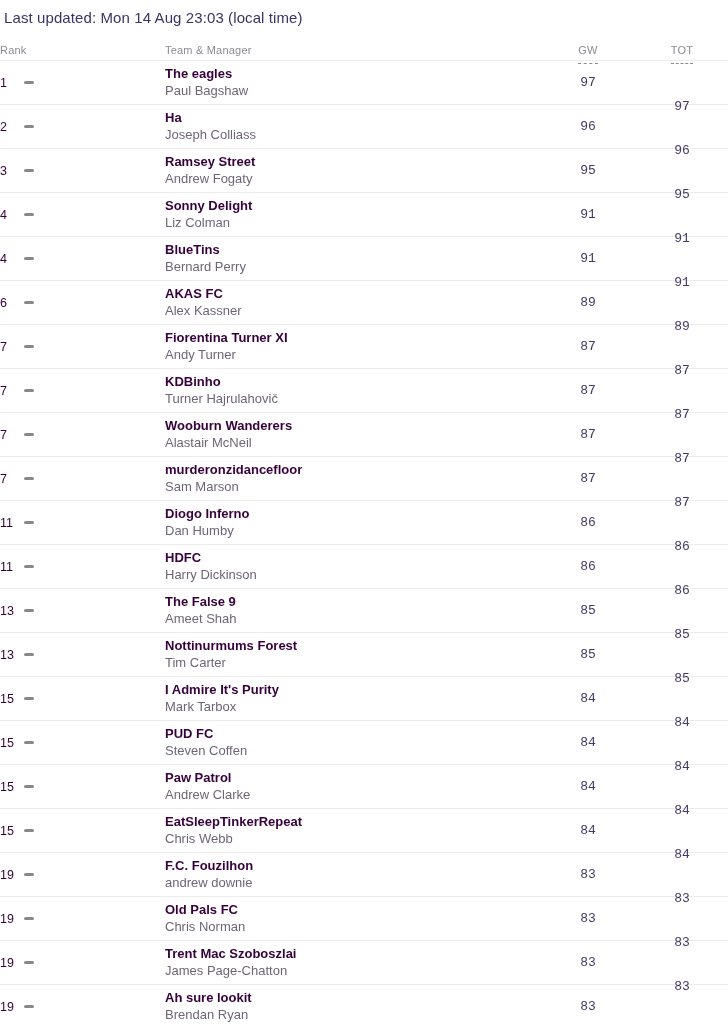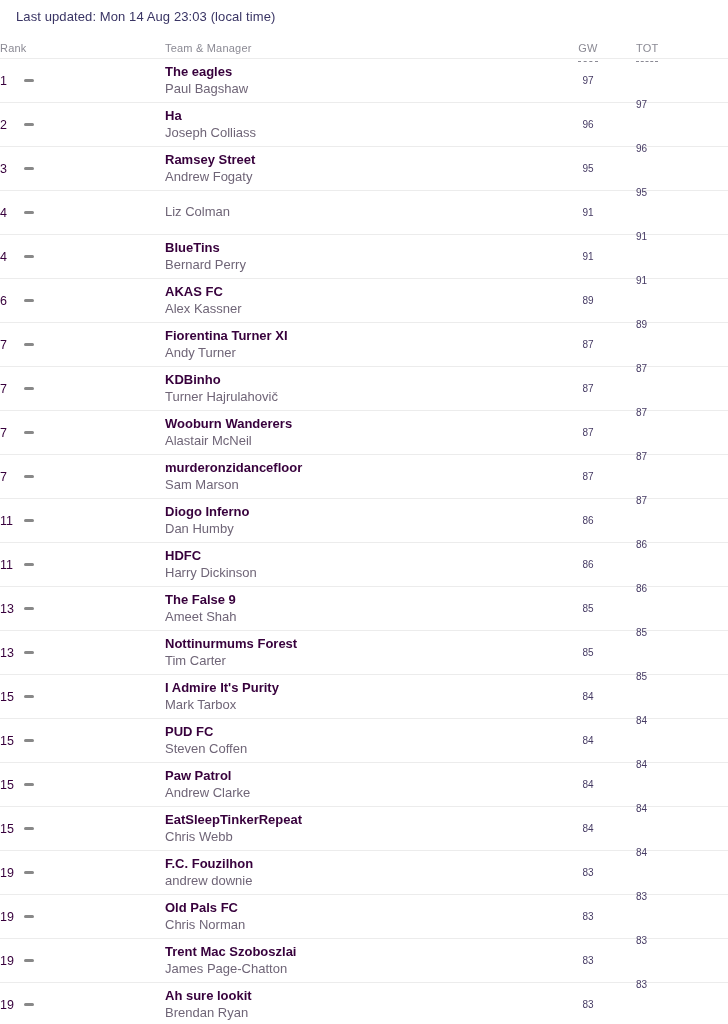--- a/index.html
+++ b/index.html
@@ -2,22 +2,22 @@
 <html style="--text-dark: #37003c; --heading: #393464; --header-gray: #8b8a94; --manager: #6f6577; --numbers: #453a63; --border: #ececec; --dash: #888888;"><head>
 <meta charset="utf-8">
 <style>
   html,body{margin:0;padding:0;background:#ffffff;}
   body{
     width:728px;
     font-family:"Liberation Sans", sans-serif;
     color:var(--text-dark,#37003c);
   }
   .last-updated{
-    padding:9px 4px 9px 16px;
-    font-size:13px;
+    padding:9px 4px 9px 4px;
+    font-size:15px;
     letter-spacing:.1px;
     color:var(--heading,#393464);
   }
   .standings{width:728px;}
   .thead{
     display:flex;
     align-items:flex-end;
     height:21px;
     padding-bottom:4px;
     border-bottom:1px solid var(--border,#ececec);
@@ -27,21 +27,21 @@
   }
   .c-rank{
     width:165px;
     box-sizing:border-box;
     display:flex;
     align-items:center;
     flex-shrink:0;
   }
   .c-team{flex:1;min-width:0;}
   .c-gw{width:96px;text-align:center;flex-shrink:0;}
-  .c-tot{width:92px;text-align:left;flex-shrink:0;margin-top:48px;}
+  .c-tot{width:92px;text-align:center;flex-shrink:0;margin-top:48px;}
   .th-abbr{
     border-bottom:1px dashed var(--header-gray,#8b8a94);
     padding-bottom:7px;
     cursor:help;
   }
   .row{
     display:flex;
     align-items:center;
     height:43px;
     border-bottom:1px solid var(--border,#ececec);
@@ -66,22 +66,23 @@
     color:var(--text-dark,#37003c);
     white-space:nowrap;
   }
   .manager{
     font-size:13px;
     line-height:1.28;
     color:var(--manager,#6f6577);
     white-space:nowrap;
   }
   .num{
-    font-size:10px;
+    font-size:13px;
     color:var(--numbers,#453a63);
+    font-family:Liberation Mono, monospace;
   }
 </style>
 </head>
 <body>
 
 <div class="last-updated">Last updated: Mon 14 Aug 23:03 (local time)</div>
 
 <div class="standings">
   <div class="thead">
     <div class="c-rank">Rank</div>
@@ -128,20 +129,21 @@
     <div class="c-gw num">95</div>
     <div class="c-tot num">95</div>
   </div>
 
   <div class="row">
     <div class="c-rank">
       <span class="rank">4</span>
       <span class="move"></span>
     </div>
     <div class="c-team">
+      <div class="team">Sonny Delight</div>
       <div class="manager">Liz Colman</div>
     </div>
     <div class="c-gw num">91</div>
     <div class="c-tot num">91</div>
   </div>
 
   <div class="row">
     <div class="c-rank">
       <span class="rank">4</span>
       <span class="move"></span>

